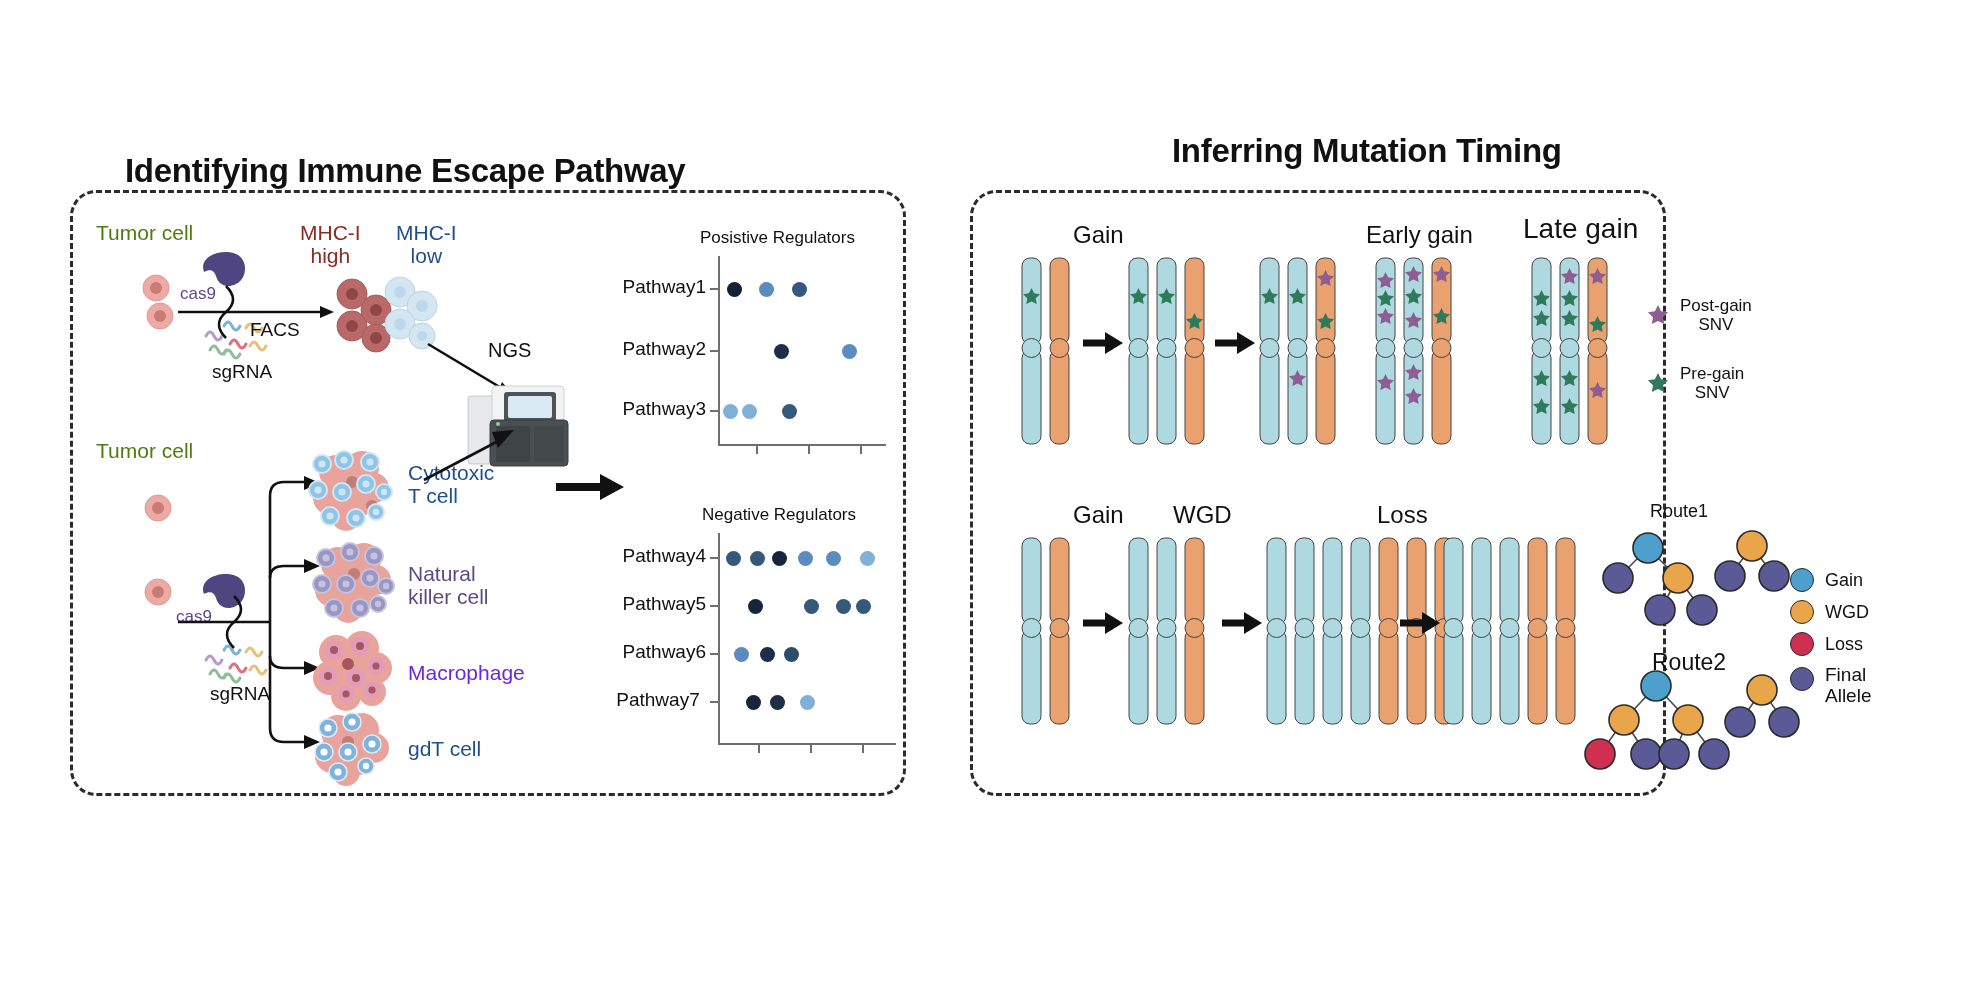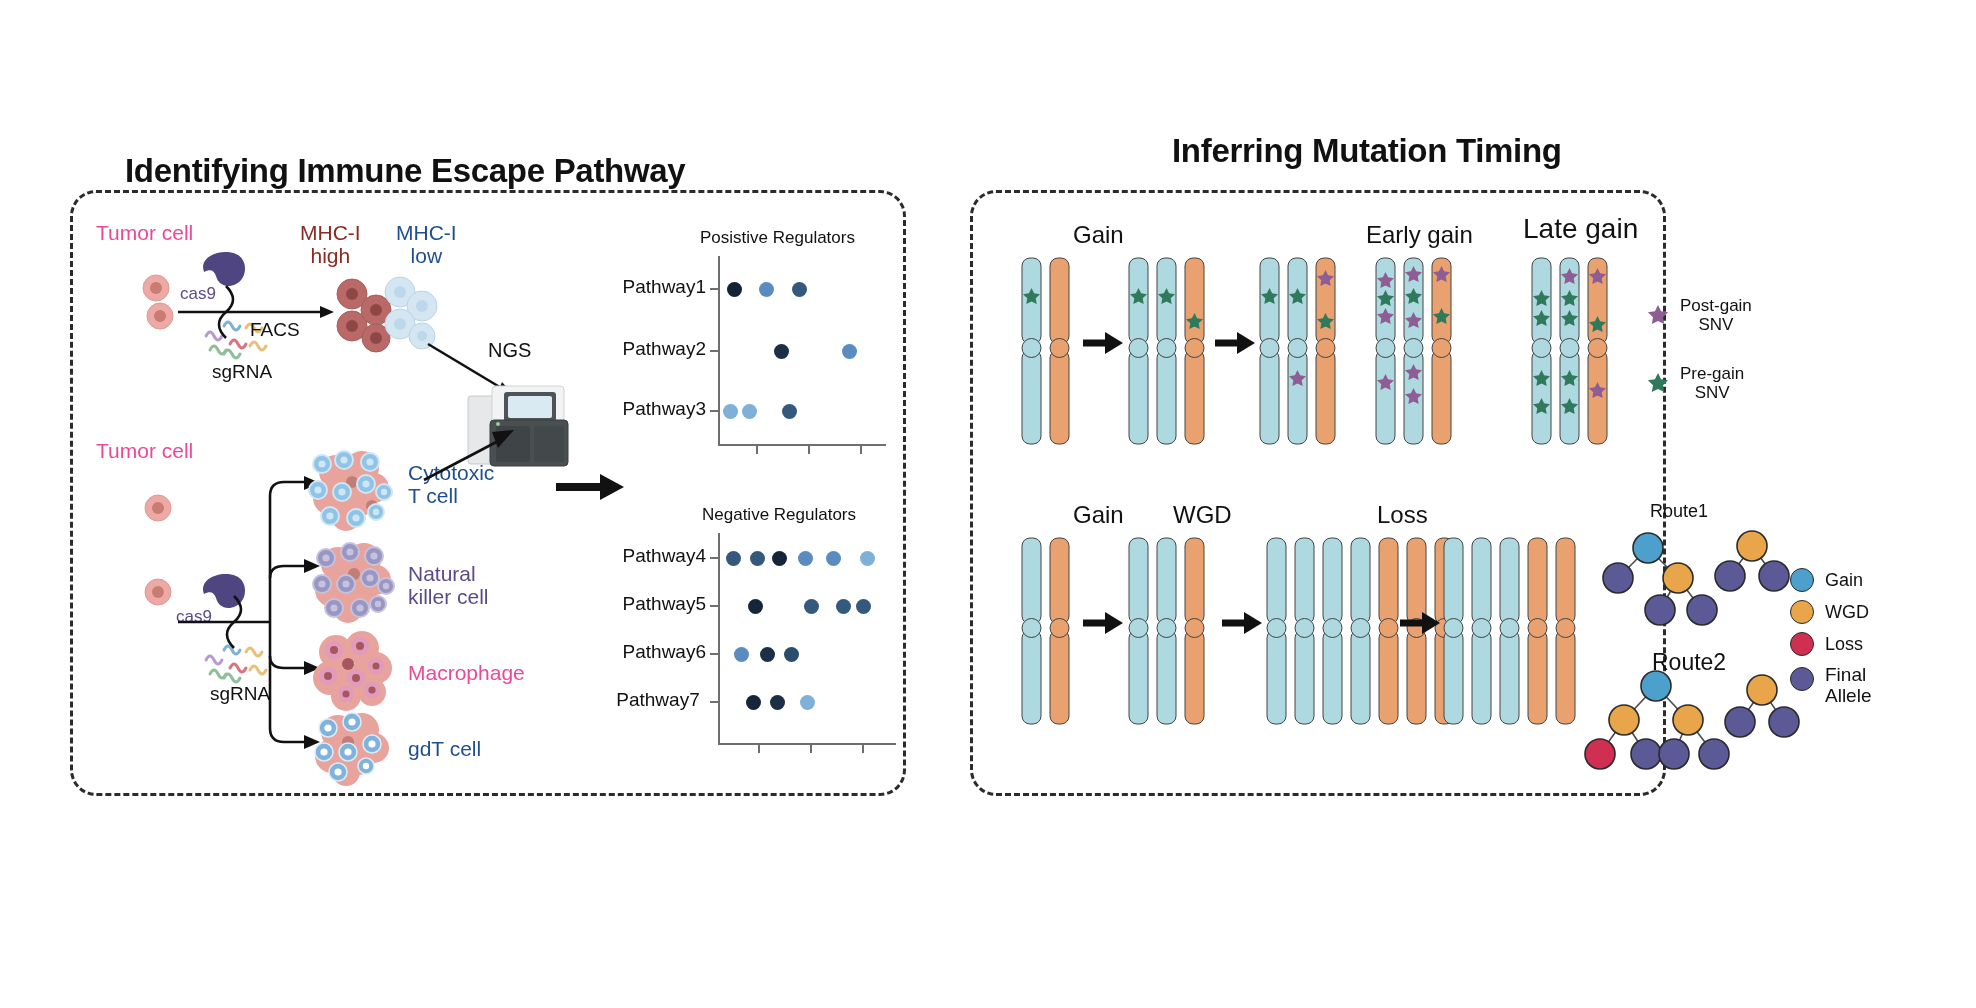--- a/index.html
+++ b/index.html
@@ -2,25 +2,25 @@
 <html><head>
 <meta charset="utf-8">
 <style>
   html,body{margin:0;padding:0;background:#ffffff;}
   body{width:1976px;height:1008px;position:relative;overflow:hidden;
        font-family:"Liberation Sans","DejaVu Sans",sans-serif;color:#111;}
   .abs{position:absolute;}
   .panel-title{font-weight:bold;font-size:33px;letter-spacing:-0.3px;color:#111;white-space:nowrap;}
   .dashbox{position:absolute;border:3px dashed #2b2b2b;border-radius:26px;background:#fff;}
   .lbl{position:absolute;white-space:nowrap;line-height:1.08;}
-  .brown{color:#ec4899;}
+  .brown{color:#4d7c0f;}
   .darkred{color:#8a2b22;}
   .blue{color:#1f4f8f;}
   .purple{color:#5b4a8a;}
-  .magenta{color:#ec4899;}
+  .magenta{color:#6d28d9;}
   .blk{color:#111;}
   svg{display:block;overflow:visible;}
   .plotwrap{position:absolute;}
   .plot-title{position:absolute;font-size:17px;color:#111;white-space:nowrap;}
   .axis-line{position:absolute;background:#6e6e6e;}
   .tick{position:absolute;background:#6e6e6e;}
   .cat-label{position:absolute;font-size:19px;color:#111;text-align:right;white-space:nowrap;}
   .dot{position:absolute;border-radius:50%;}
   .legend-row{position:absolute;display:flex;align-items:center;}
   .node{position:absolute;border-radius:50%;border:1.6px solid #2a2a2a;}

